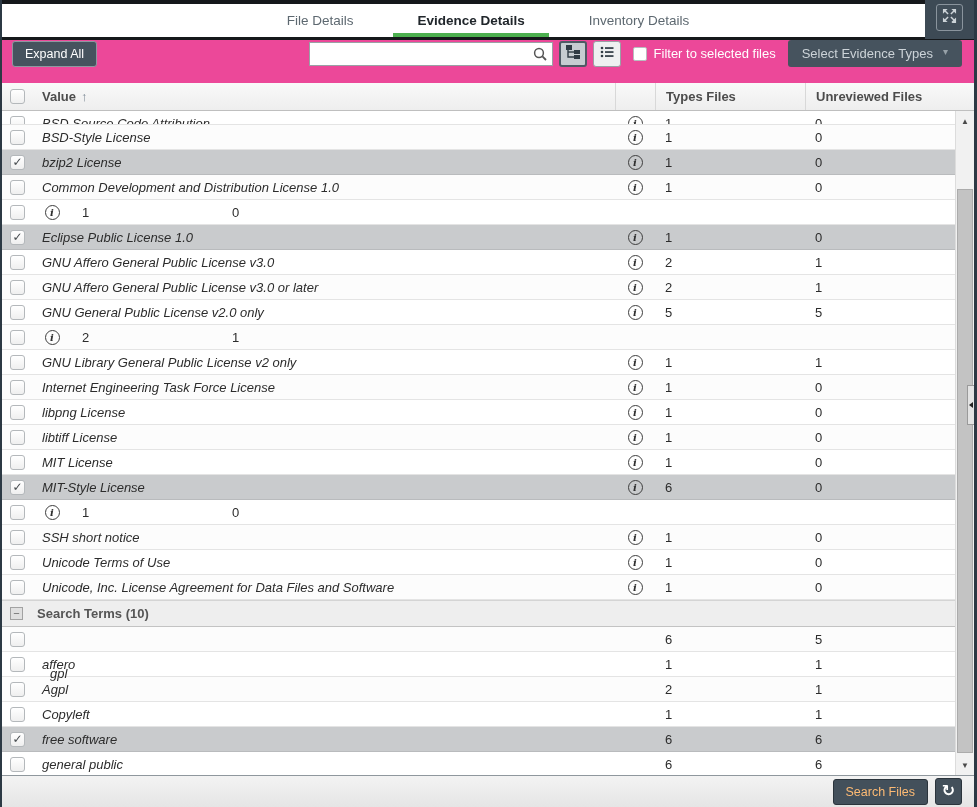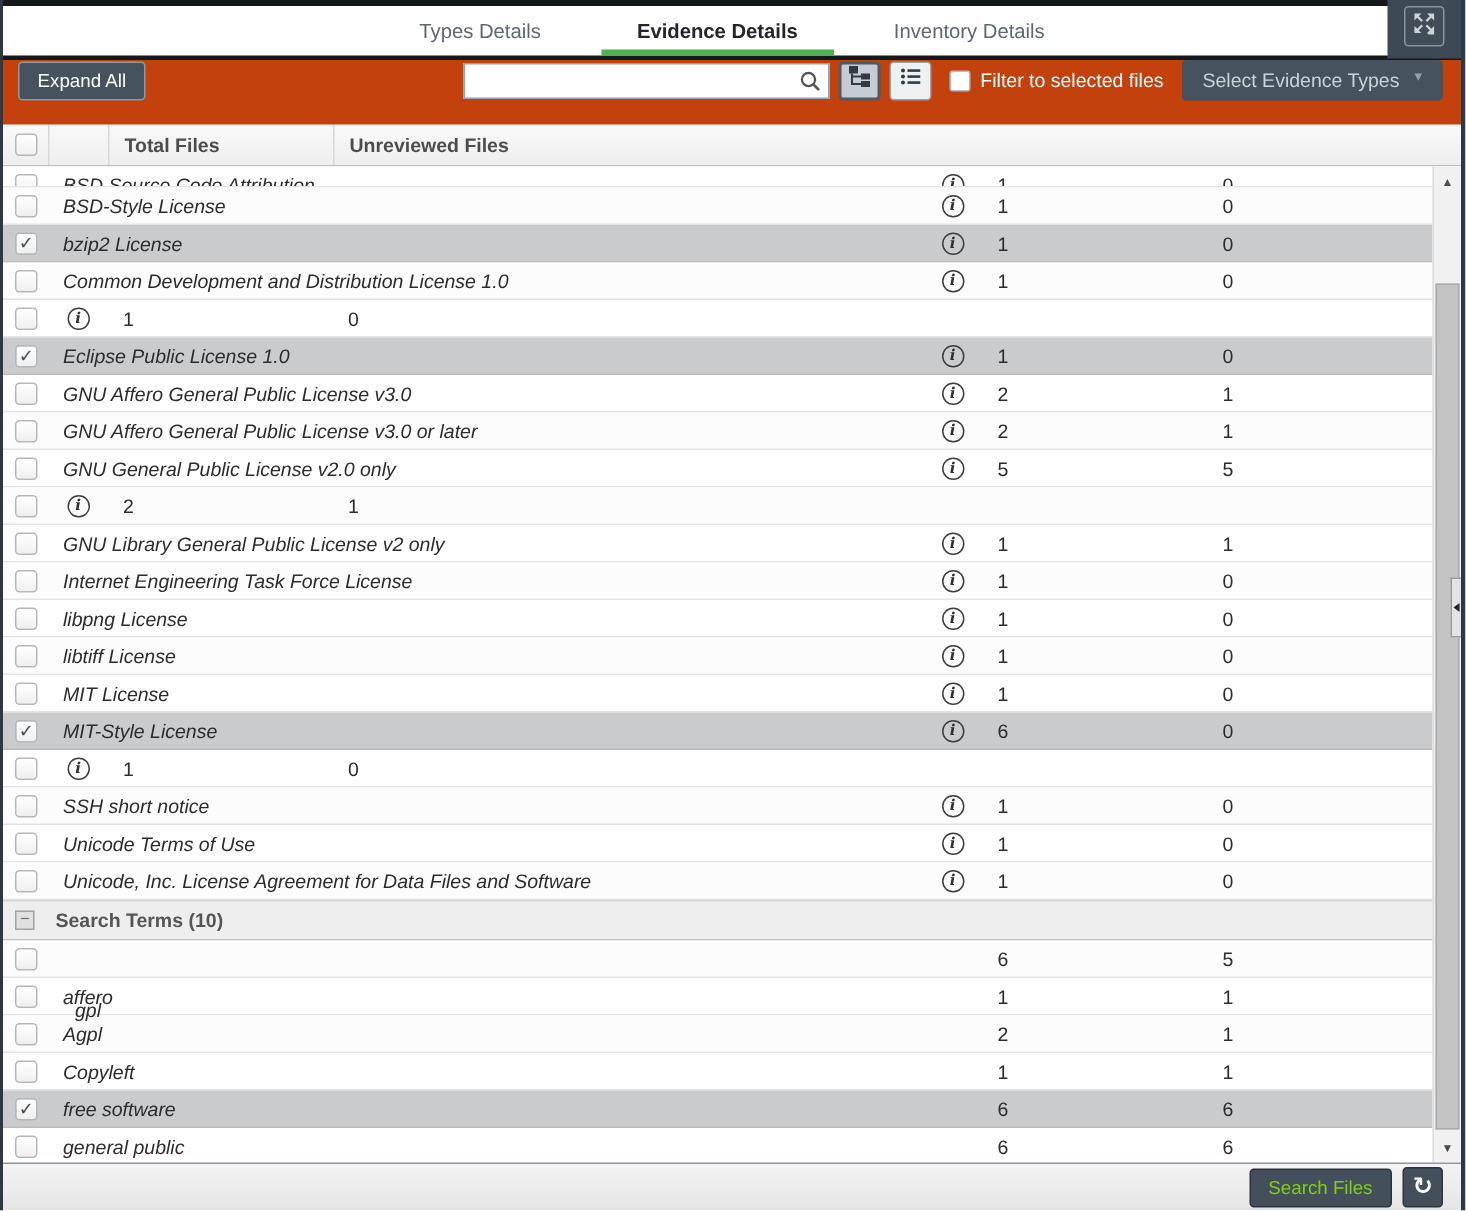--- a/index.html
+++ b/index.html
@@ -28,21 +28,21 @@
     position:absolute; right:0; top:0; width:49px; height:43px; margin-top:-4px;
     background:#3d4a55; z-index:3; display:flex; align-items:center; justify-content:center;
   }
   .icon-btn-dark{
     width:27px; height:27px; background:#414e59; border:1px solid #8a949d;
     border-radius:3px; display:flex; align-items:center; justify-content:center; cursor:pointer;
   }
 
   
   .toolbar{
-    flex:0 0 42px; background:#c2410c; display:flex; align-items:center;
+    flex:0 0 42px; background:#ec4899; display:flex; align-items:center;
     padding:0 12px 16px 10px; position:relative; z-index:1;
   }
   .btn-dark{
     background:#46535e; border:1px solid #8e98a0; border-radius:3px; color:#fff;
     font-size:12.5px; padding:5px 12px; cursor:pointer;
     font-family:inherit;
   }
   .search-wrap{ margin-left:auto; position:relative; width:244px; height:24px; }
   .search-input{
     width:100%; height:100%; border:1px solid #9aa0a5; background:#fff;
@@ -138,21 +138,21 @@
     background:#c3c3c3; border:1px solid #ababab; cursor:grab;
   }
 
   
   .footer{
     flex:0 0 32px; background:linear-gradient(#f3f3f3,#e5e5e5);
     border-top:1px solid #8f979d; display:flex; align-items:center;
     justify-content:flex-end; gap:7px; padding-right:12px; position:relative; z-index:1;
   }
   .btn-footer{
-    background:#43505b; border:1px solid #2b343c; border-radius:3px; color:#84cc16;
+    background:#43505b; border:1px solid #2b343c; border-radius:3px; color:#fdba74;
     font-size:12.5px; padding:5px 12px; cursor:pointer; font-family:inherit;
   }
   .refresh-btn{
     width:27px; height:27px; background:#43505b; border:1px solid #2b343c; border-radius:3px;
     color:#fff; font-size:16px; font-weight:bold; display:flex; align-items:center;
     justify-content:center; cursor:pointer; padding-bottom:2px;
   }
 
   
   .edge-handle{
@@ -165,21 +165,21 @@
     border-top:3px solid transparent; border-bottom:3px solid transparent;
   }
 </style>
 </head>
 <body>
 
 <div class="app">
 
   <div class="tabbar">
     <div class="tabs">
-      <div class="tab">Types Details</div>
+      <div class="tab">File Details</div>
       <div class="tab active">Evidence Details</div>
       <div class="tab">Inventory Details</div>
     </div>
   </div>
   <div class="corner-block">
     <div class="icon-btn-dark">
       <span>
         <svg width="15" height="15" viewBox="0 0 16 16">
           <g fill="#ccd3d8">
             <path d="M1 6V1h5L1 6z"></path>
@@ -241,22 +241,26 @@
     <button class="select-evd">
       <span>Select Evidence Types</span>
       <span class="caret">▾</span>
     </button>
   </div>
 
   <div class="grid-header">
     <div class="h-check">
       <span class="hd-checkbox"></span>
     </div>
+    <div class="h-value">
+      <span>Value</span>
+      <span class="sort-arrow">↑</span>
+    </div>
     <div class="h-info"></div>
-    <div class="h-total">Total Files</div>
+    <div class="h-total">Types Files</div>
     <div class="h-unrev">Unreviewed Files</div>
   </div>
 
   <div class="grid-body">
     <div class="rows">
   <div class="row clipped-top">
     <div class="cell cell-check">
       <span class="checkbox"></span>
     </div>
     <div class="cell cell-value">

